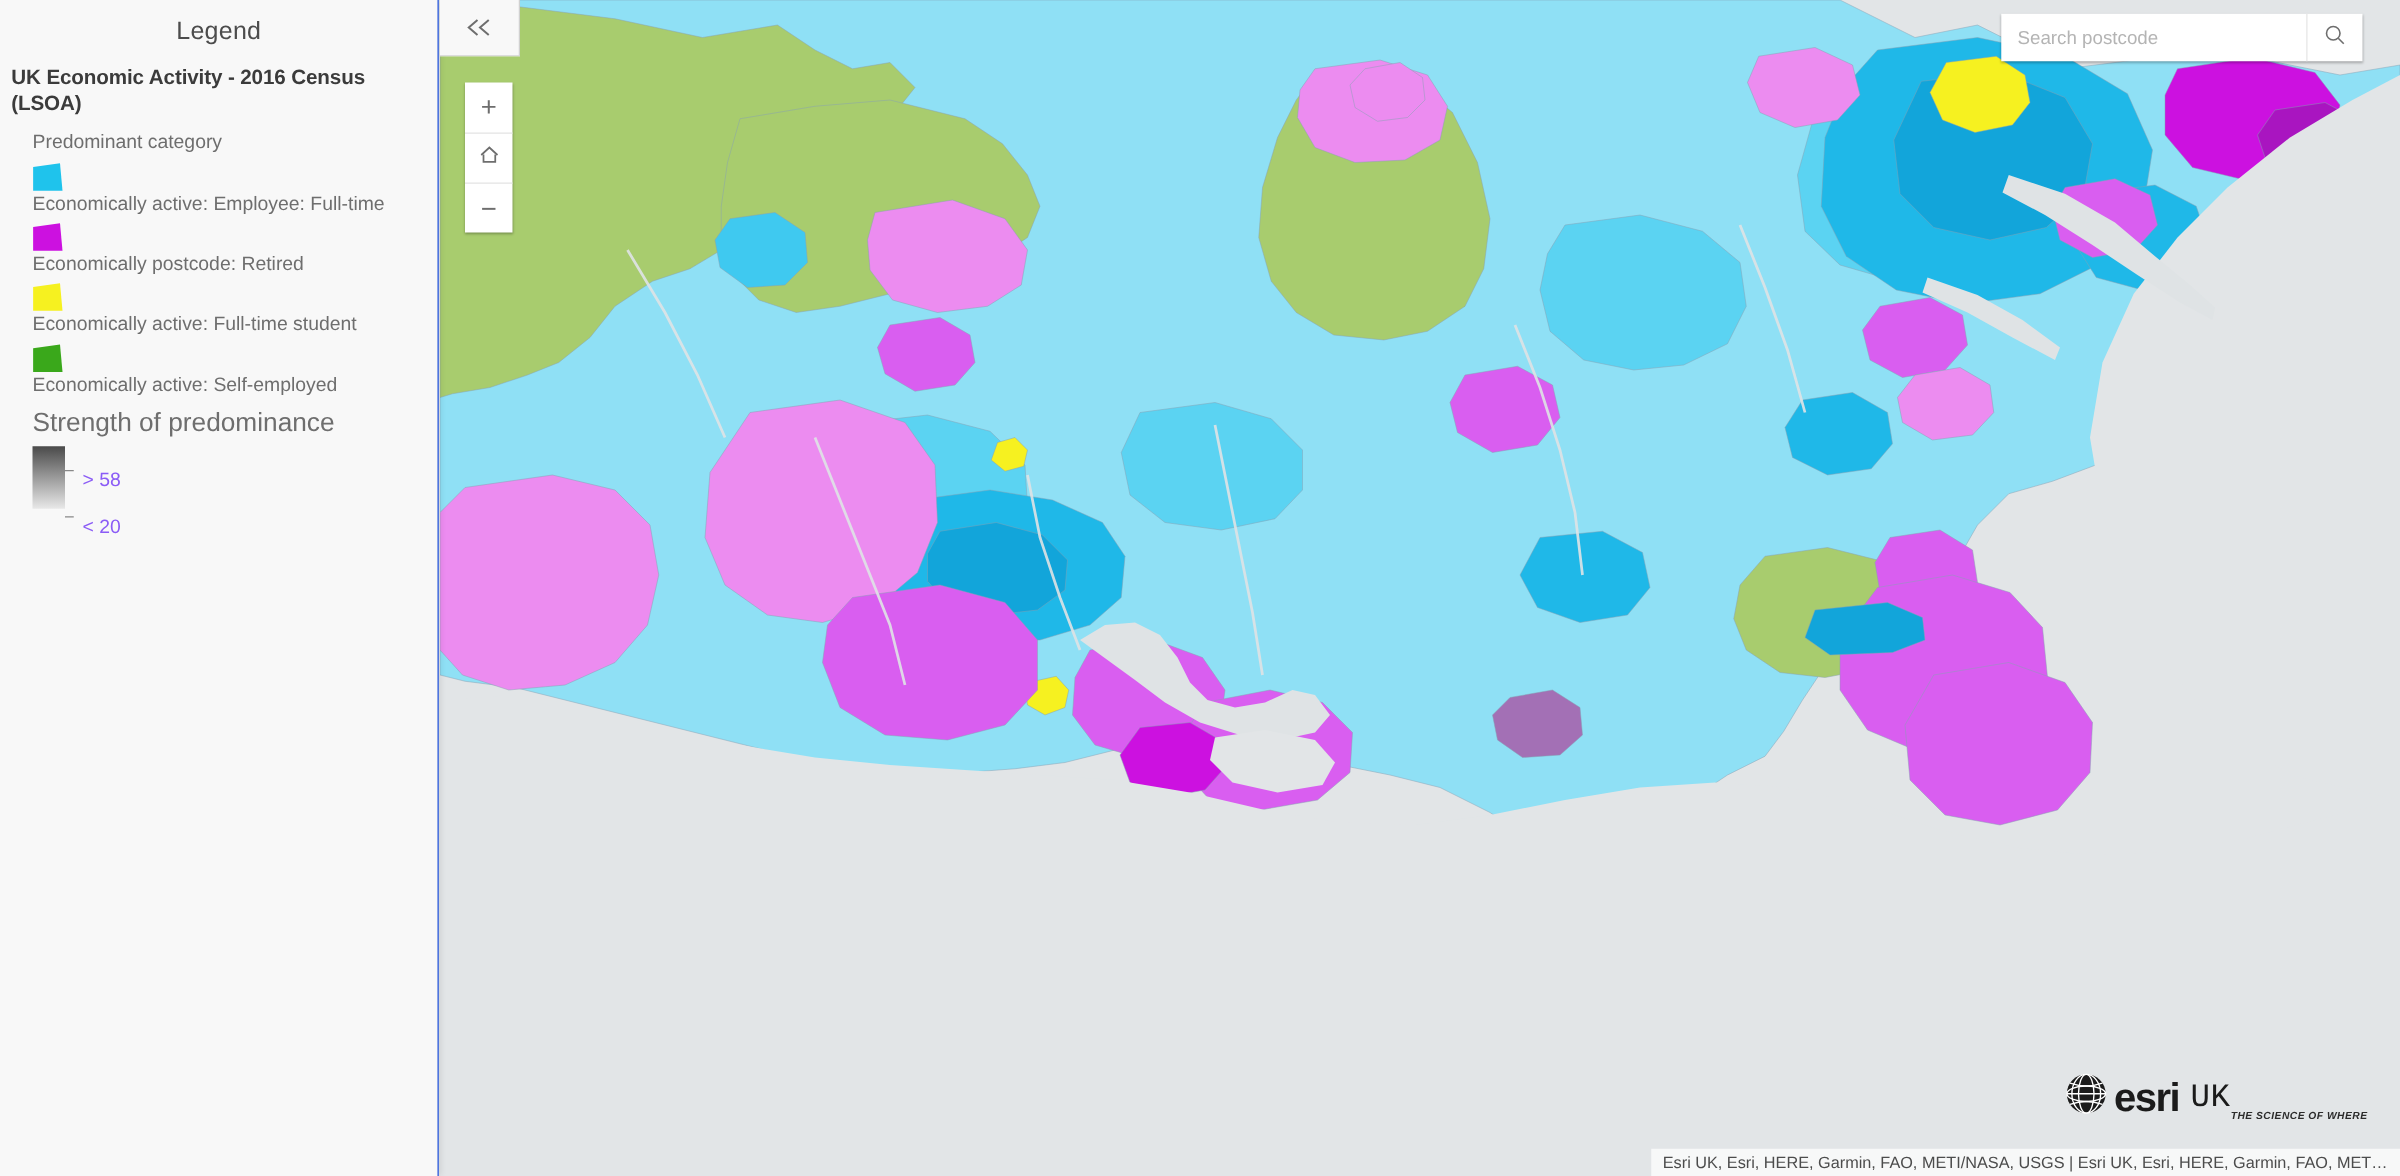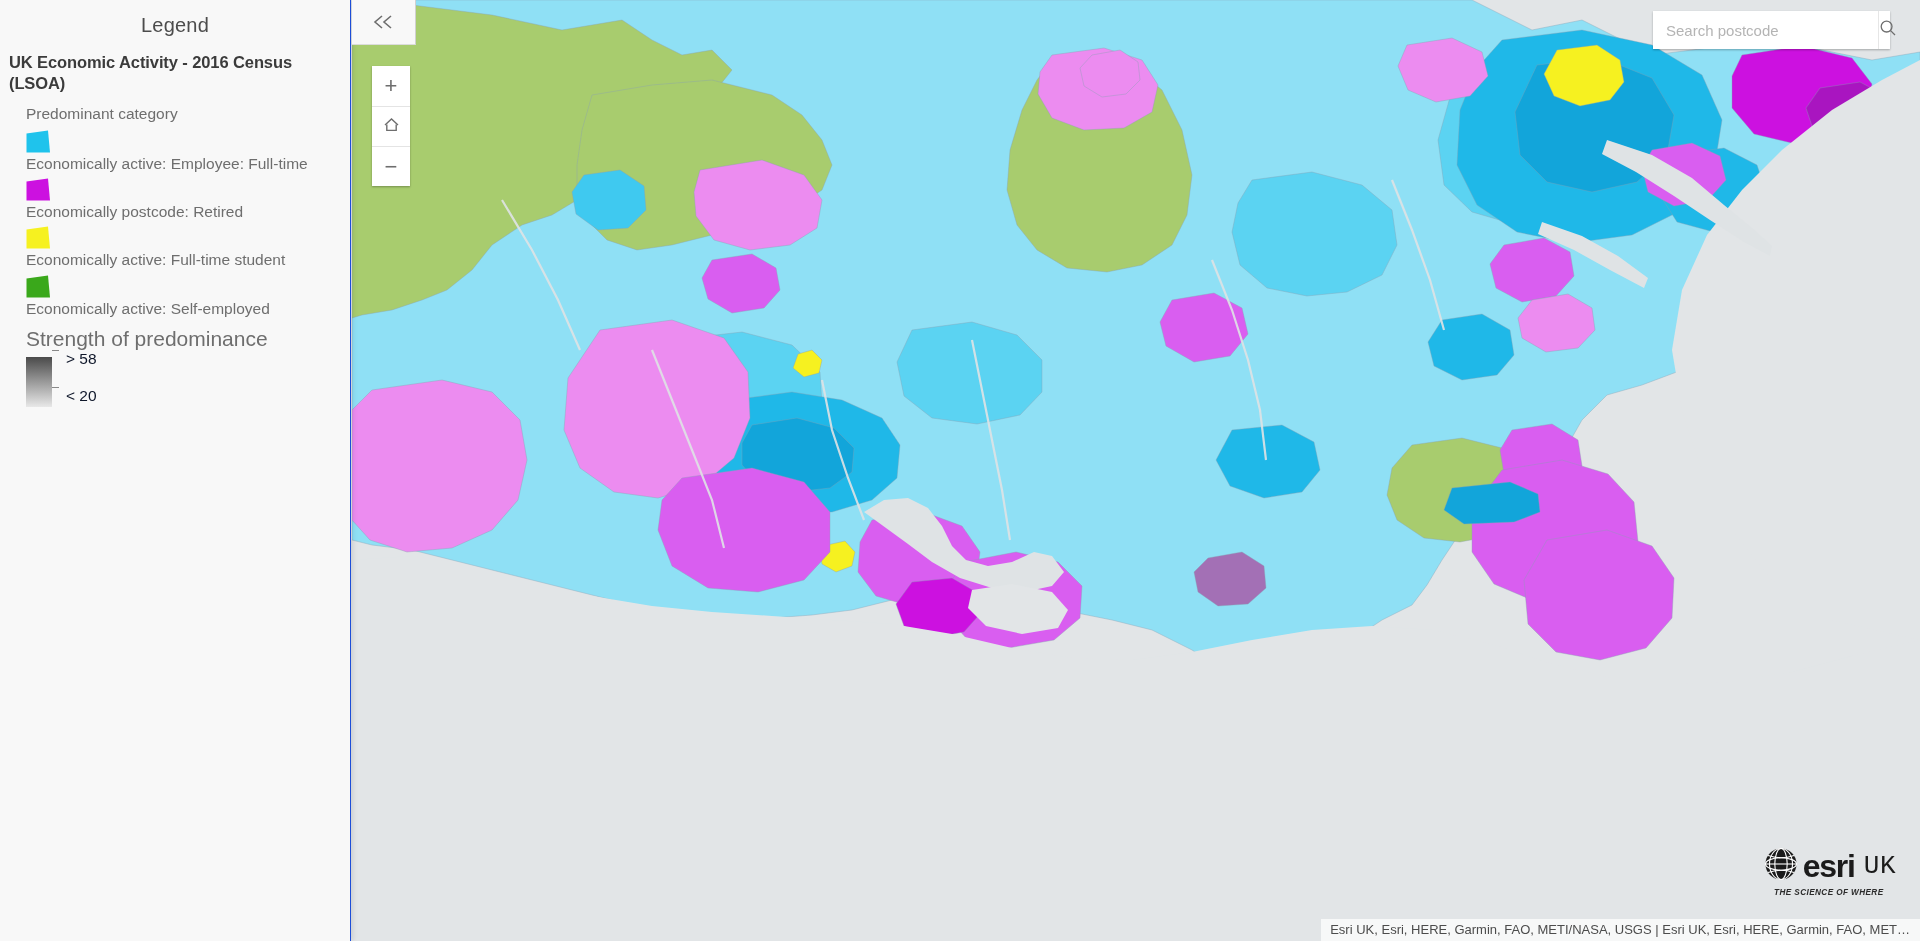--- a/index.html
+++ b/index.html
@@ -83,22 +83,23 @@
     background: linear-gradient(to bottom, #4a4a4a 0%, #9a9a9a 50%, #e8e8e8 100%);
   }
   .ramp-ticks {
     position: relative;
     height: 50px;
     margin-left: 0px;
   }
   .ramp-tick {
     position: absolute; left: 0;
     display: flex; align-items: flex-start;
-    font-size: 15.5px; color: #0f172a;
+    font-size: 15.5px; color: #8b5cf6;
     white-space: nowrap;
+    margin-top: 26px;
   }
   .ramp-tick .dash {
     display: inline-block;
     width: 7px; height: 1px;
     background: #888;
     margin-right: 7px;
   }
   .ramp-tick.top { top: -7px; }
   .ramp-tick.bottom { top: 30px; }
 
@@ -136,21 +137,21 @@
     display: flex; align-items: center; justify-content: center;
     cursor: pointer;
     color: #6e6e6e;
   }
   .zc-btn + .zc-btn { border-top: 1px solid #e4e4e4; }
   .zc-btn.plus, .zc-btn.minus { font-size: 22px; line-height: 1; }
 
   
   #search-box {
     position: absolute; right: 30px; top: 11px;
-    width: 237px; height: 38px;
+    width: 289px; height: 38px;
     background: #fff;
     box-shadow: 0 1px 2px rgba(0,0,0,.28);
     display: flex; align-items: stretch;
     z-index: 30;
   }
   #search-input {
     flex: 1; border: 0; outline: none;
     padding: 0 13px;
     font-size: 15px;
     color: #4c4c4c;
@@ -162,21 +163,21 @@
     width: 45px;
     border-left: 1px solid #e6e6e6;
     display: flex; align-items: center; justify-content: center;
     cursor: pointer;
   }
 
   
   #esri-logo {
     position: absolute; right: 24px; bottom: 44px;
     z-index: 30;
-    display: flex; flex-direction: column; align-items: center;
+    display: flex; flex-direction: row; align-items: flex-end;
   }
   .logo-row { display: flex; align-items: center; }
   .logo-esri {
     font-size: 32px; font-weight: bold; color: #1b1b1b;
     letter-spacing: -1.2px; line-height: 1; margin-left: 5px;
   }
   .logo-uk {
     font-size: 26px; color: #1b1b1b; margin-left: 9px;
     line-height: 1; letter-spacing: .5px; font-family: Liberation Mono, monospace;
   }

